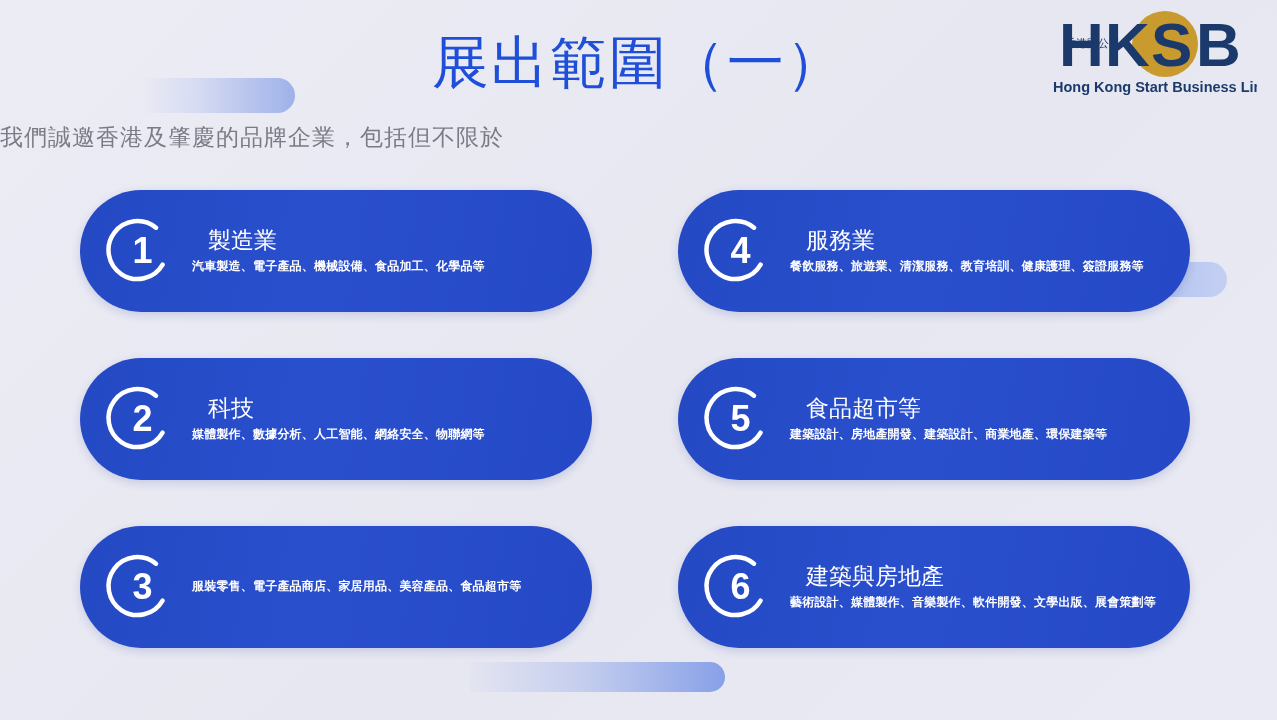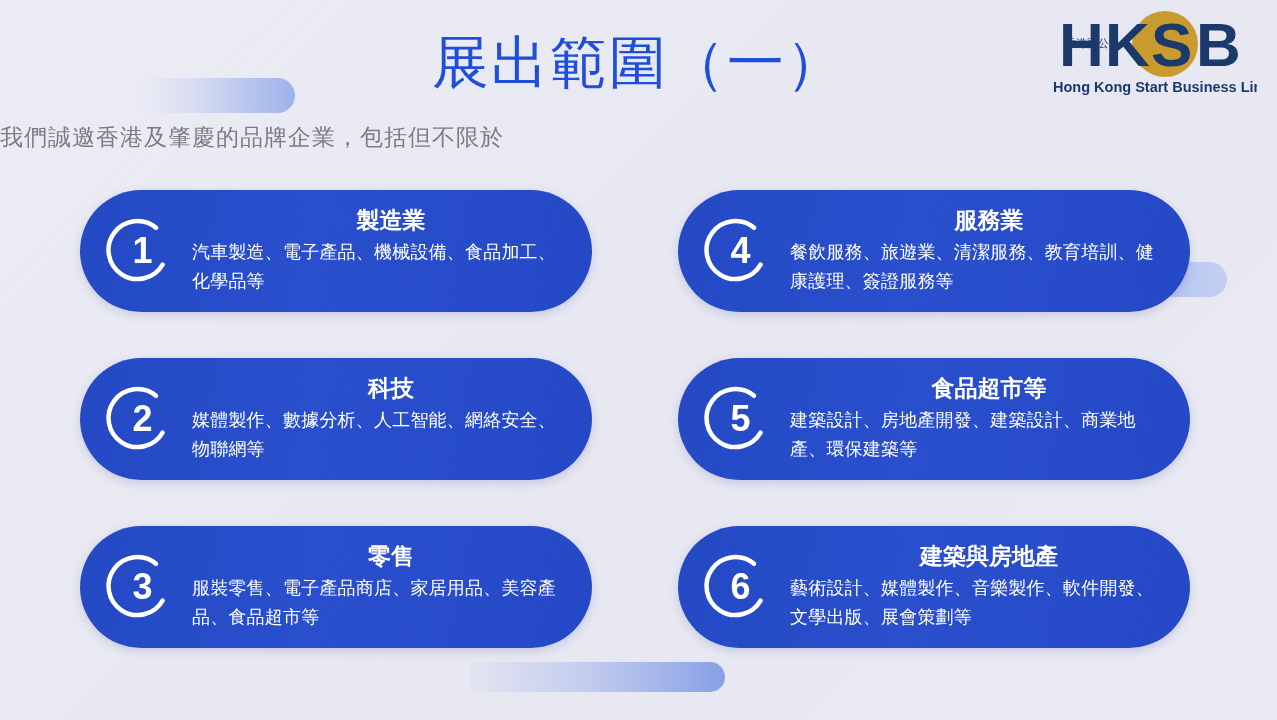--- a/index.html
+++ b/index.html
@@ -147,31 +147,30 @@
 
   .card-text {
     flex: 1 1 auto;
     padding-right: 18px;
     padding-left: 4px;
     min-width: 0;
   }
   .card-title {
     color: #ffffff;
     font-size: 23px;
-    font-weight: 700;
+    font-weight: 400;
     line-height: 1.25;
     margin-bottom: 2px;
     padding-left: 16px;
-    text-align: center;
   }
   .card-desc {
     color: #ffffff;
-    font-size: 18px;
+    font-size: 12px;
     line-height: 1.62;
-    font-weight: 400;
+    font-weight: 700;
     letter-spacing: 0.2px;
   }
 </style>
 </head>
 <body>
 
 <div class="slide">
 
   <div class="deco deco-top-left"></div>
   <div class="deco deco-right-mid"></div>
@@ -228,21 +227,20 @@
     </div>
 
     <div class="card col-left row-3">
       <div class="badge">
         <svg width="74" height="74" viewBox="0 0 74 74" aria-hidden="true">
           <path d="M 52.0 13.7 A 29 29 0 1 0 58.6 50.6" fill="none" stroke="#ffffff" stroke-width="4.5" stroke-linecap="round"></path>
         </svg>
         <span class="num">3</span>
       </div>
       <div class="card-text">
-        <div class="card-title">零售</div>
         <div class="card-desc">服裝零售、電子產品商店、家居用品、美容產品、食品超市等</div>
       </div>
     </div>
 
     <div class="card col-right row-1">
       <div class="badge">
         <svg width="74" height="74" viewBox="0 0 74 74" aria-hidden="true">
           <path d="M 52.0 13.7 A 29 29 0 1 0 58.6 50.6" fill="none" stroke="#ffffff" stroke-width="4.5" stroke-linecap="round"></path>
         </svg>
         <span class="num">4</span>

